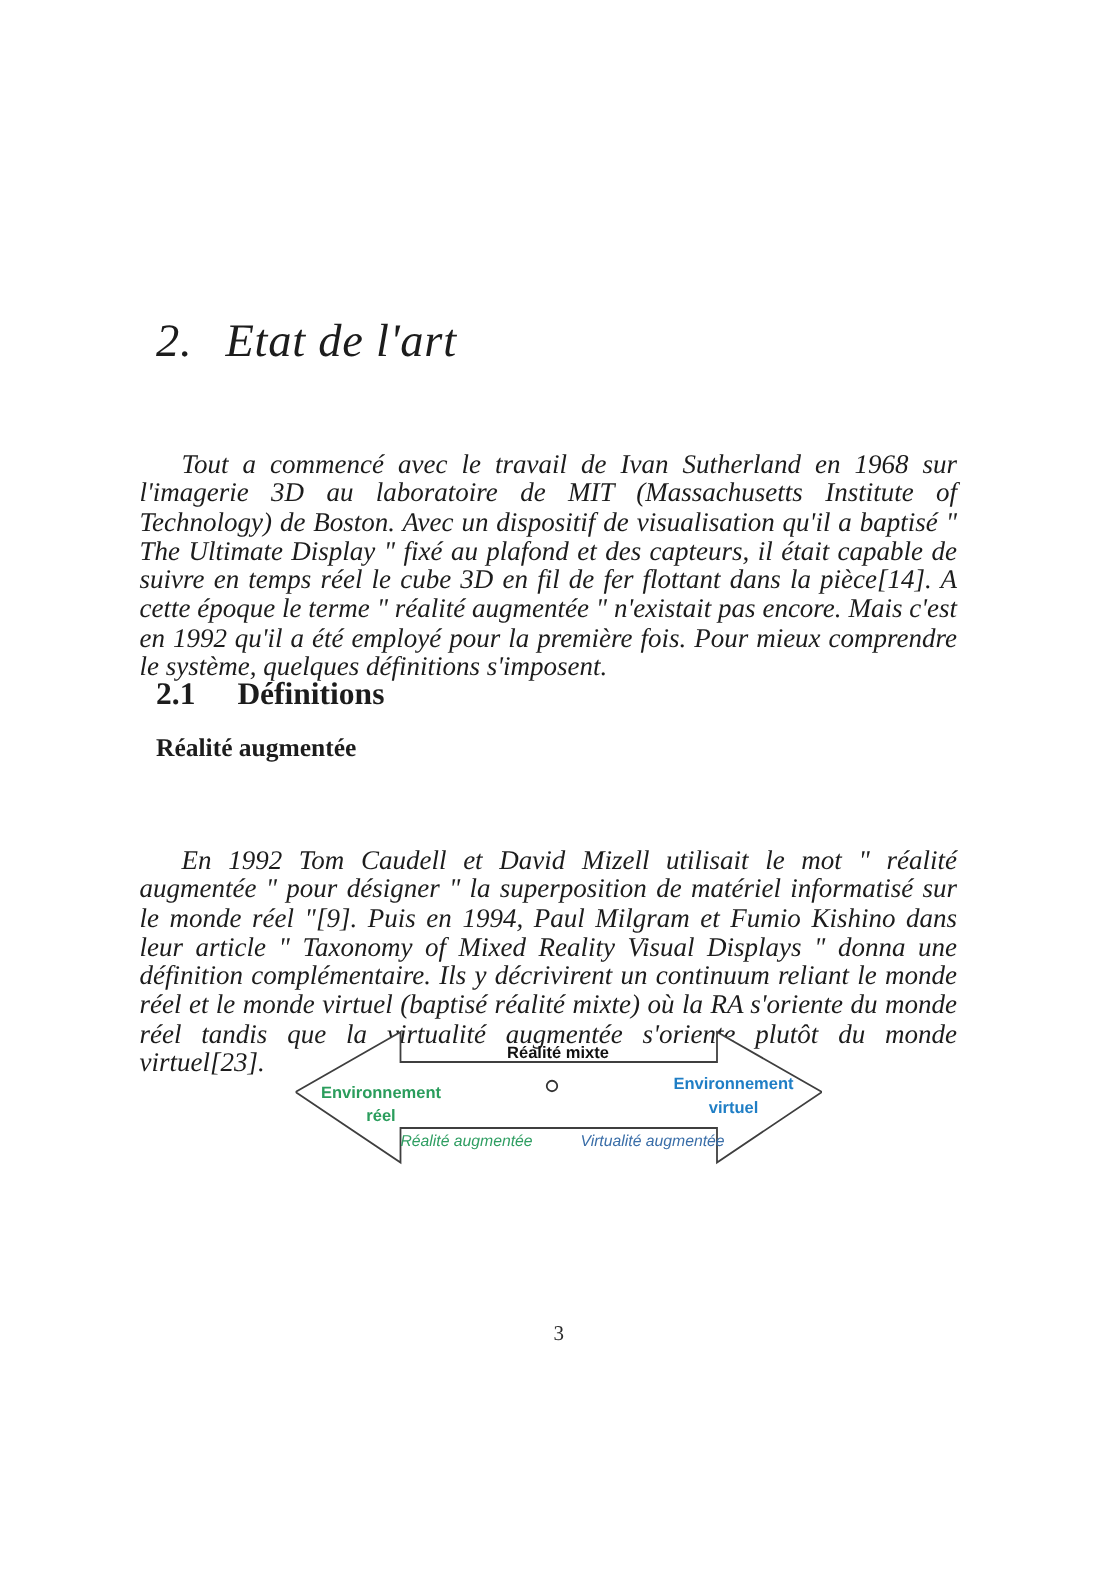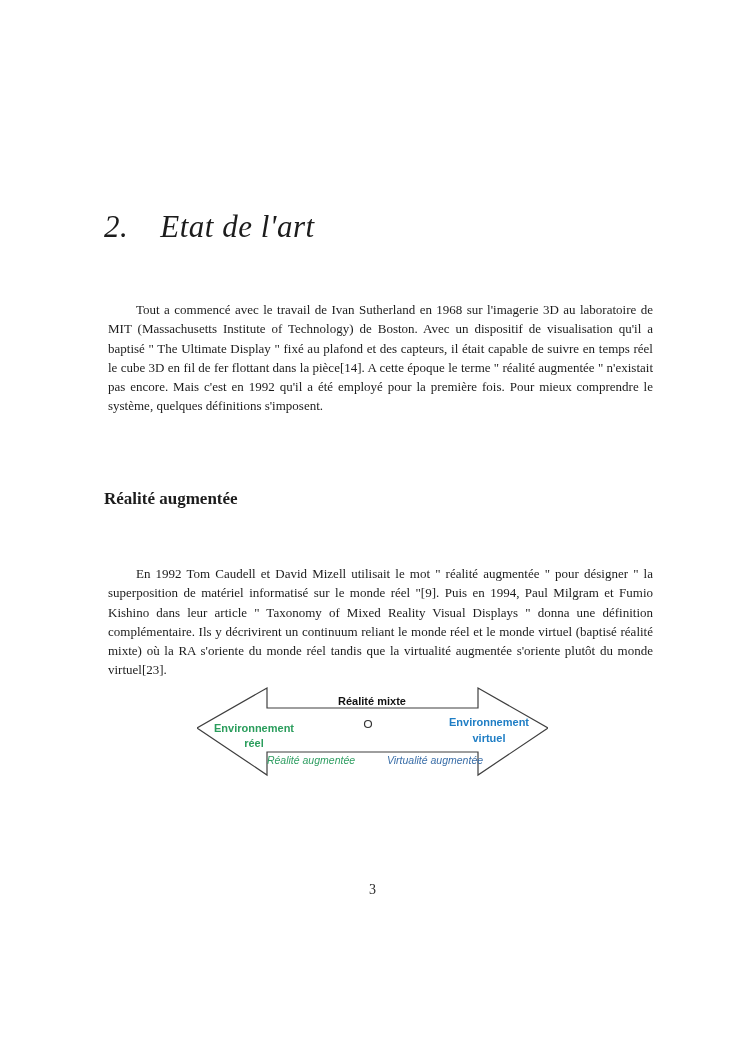--- a/index.html
+++ b/index.html
@@ -23,32 +23,33 @@
     position: absolute;
     left: 104px;
     top: 209px;
     font-size: 31px;
     font-weight: normal;
     font-style: italic;
     line-height: 36px;
     margin: 0;
     letter-spacing: 0.5px;
   }
-  .chapter-heading .chapter-name { margin-left: 32px; }
+  .chapter-heading .chapter-name { margin-left: 22px; }
 
   
   .body-para {
     position: absolute;
-    left: 108px;
+    left: 93px;
     width: 545px;
     margin: 0;
-    font-size: 13px;
+    font-size: 18px;
     line-height: 19.3px;
     text-align: justify;
     text-indent: 28px;
+    font-style: italic;
   }
   .para-intro { top: 300px; }
   .para-definition { top: 520px; margin-top: 44px; }
 
   
   .section-heading {
     position: absolute;
     left: 104px;
     top: 449px;
     margin: 0;
@@ -134,20 +135,23 @@
 <body>
 
 <div class="page">
 
   <h1 class="chapter-heading">
     <span>2.</span><span class="chapter-name">Etat de l'art</span>
   </h1>
 
   <p class="body-para para-intro">Tout a commencé avec le travail de Ivan Sutherland en 1968 sur l'imagerie 3D au laboratoire de MIT (Massachusetts Institute of Technology) de Boston. Avec un dispositif de visualisation qu'il a baptisé " The Ultimate Display " fixé au plafond et des capteurs, il était capable de suivre en temps réel le cube 3D en fil de fer flottant dans la pièce[14]. A cette époque le terme " réalité augmentée " n'existait pas encore. Mais c'est en 1992 qu'il a été employé pour la première fois. Pour mieux comprendre le système, quelques définitions s'imposent.</p>
 
+  <h2 class="section-heading">
+    <span>2.1</span><span class="section-title-text">Définitions</span>
+  </h2>
 
   <h3 class="subsection-heading">Réalité augmentée</h3>
 
   <p class="body-para para-definition">En 1992 Tom Caudell et David Mizell utilisait le mot " réalité augmentée " pour désigner " la superposition de matériel informatisé sur le monde réel "[9]. Puis en 1994, Paul Milgram et Fumio Kishino dans leur article " Taxonomy of Mixed Reality Visual Displays " donna une définition complémentaire. Ils y décrivirent un continuum reliant le monde réel et le monde virtuel (baptisé réalité mixte) où la RA s'oriente du monde réel tandis que la virtualité augmentée s'oriente plutôt du monde virtuel[23].</p>
 
   <div class="figure-diagram">
     <svg viewBox="0 0 351 92" width="351" height="92" aria-hidden="true">
       <polygon class="arrow-outline" points="0,42 70,2 70,22 281,22 281,2 351,42 281,89 281,66 70,66 70,89"></polygon>
       <circle class="marker-circle" cx="171" cy="38" r="3.5"></circle>
       <text class="dlbl dlbl-mixed" x="175" y="19">Réalité mixte</text>

